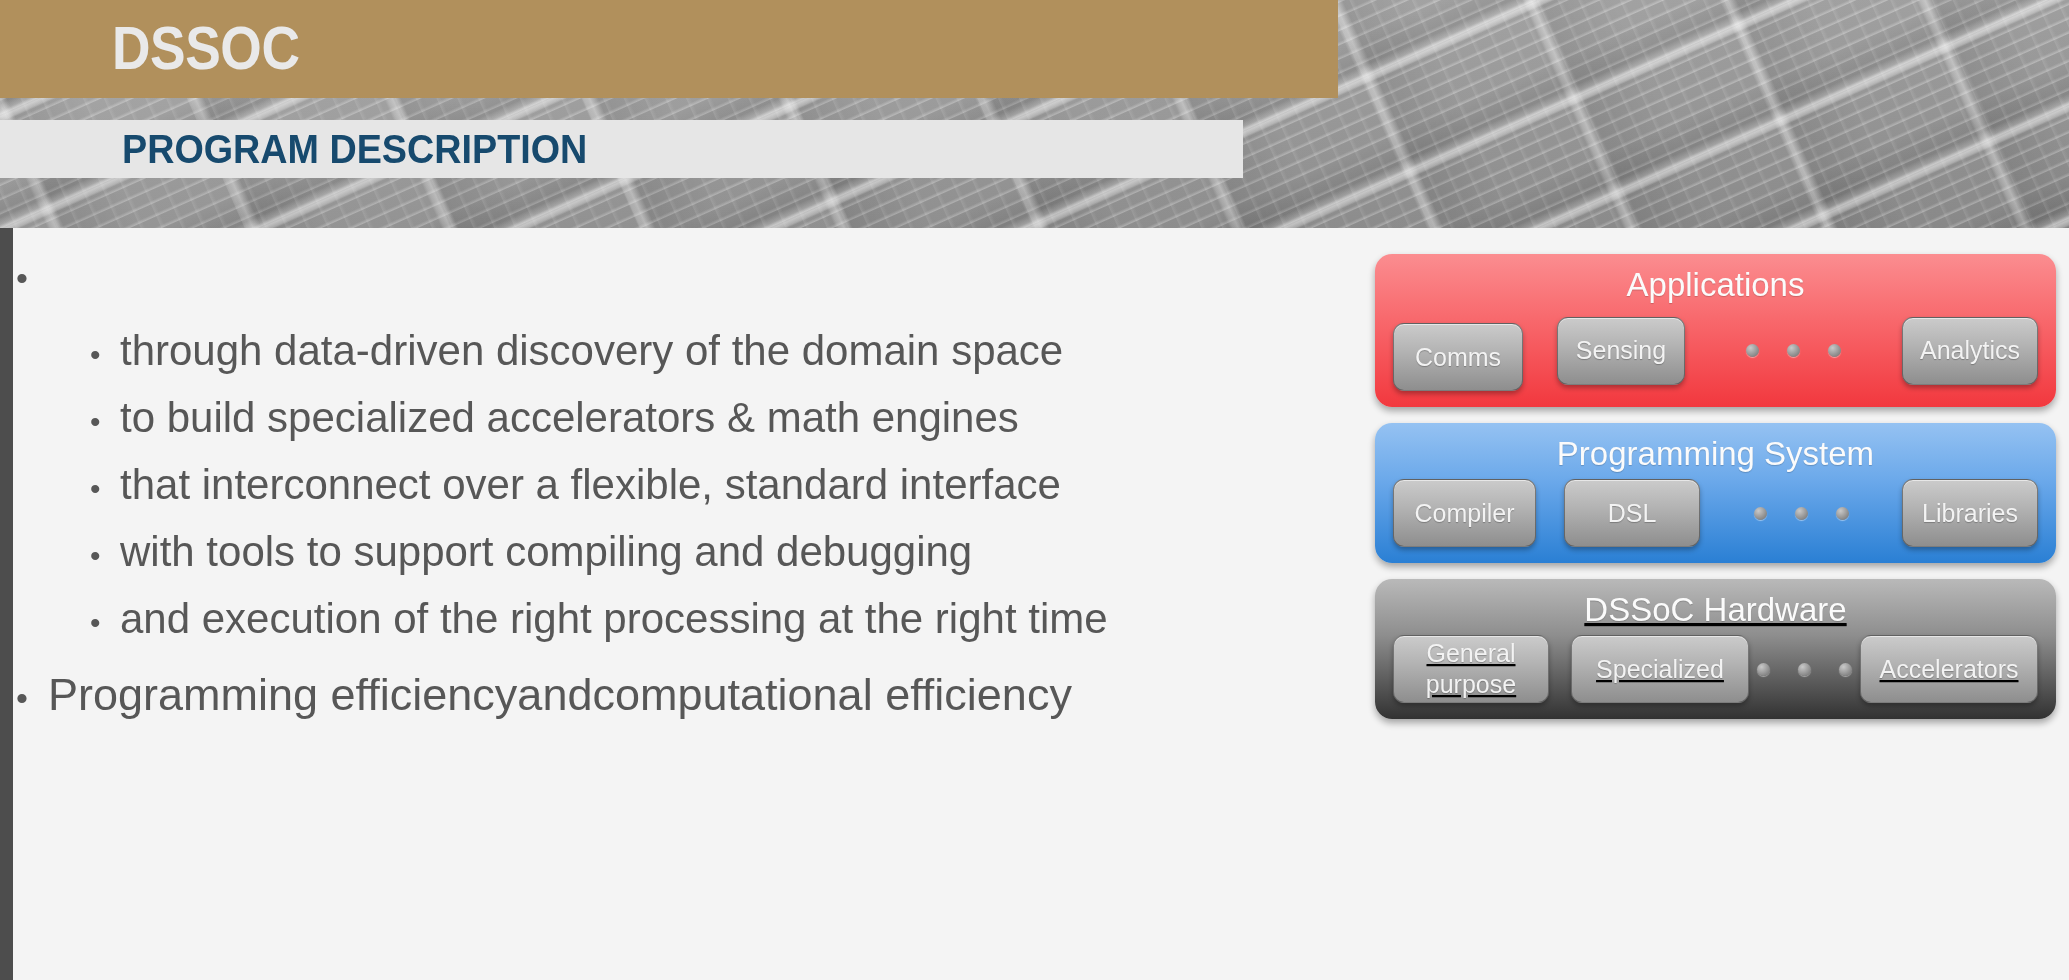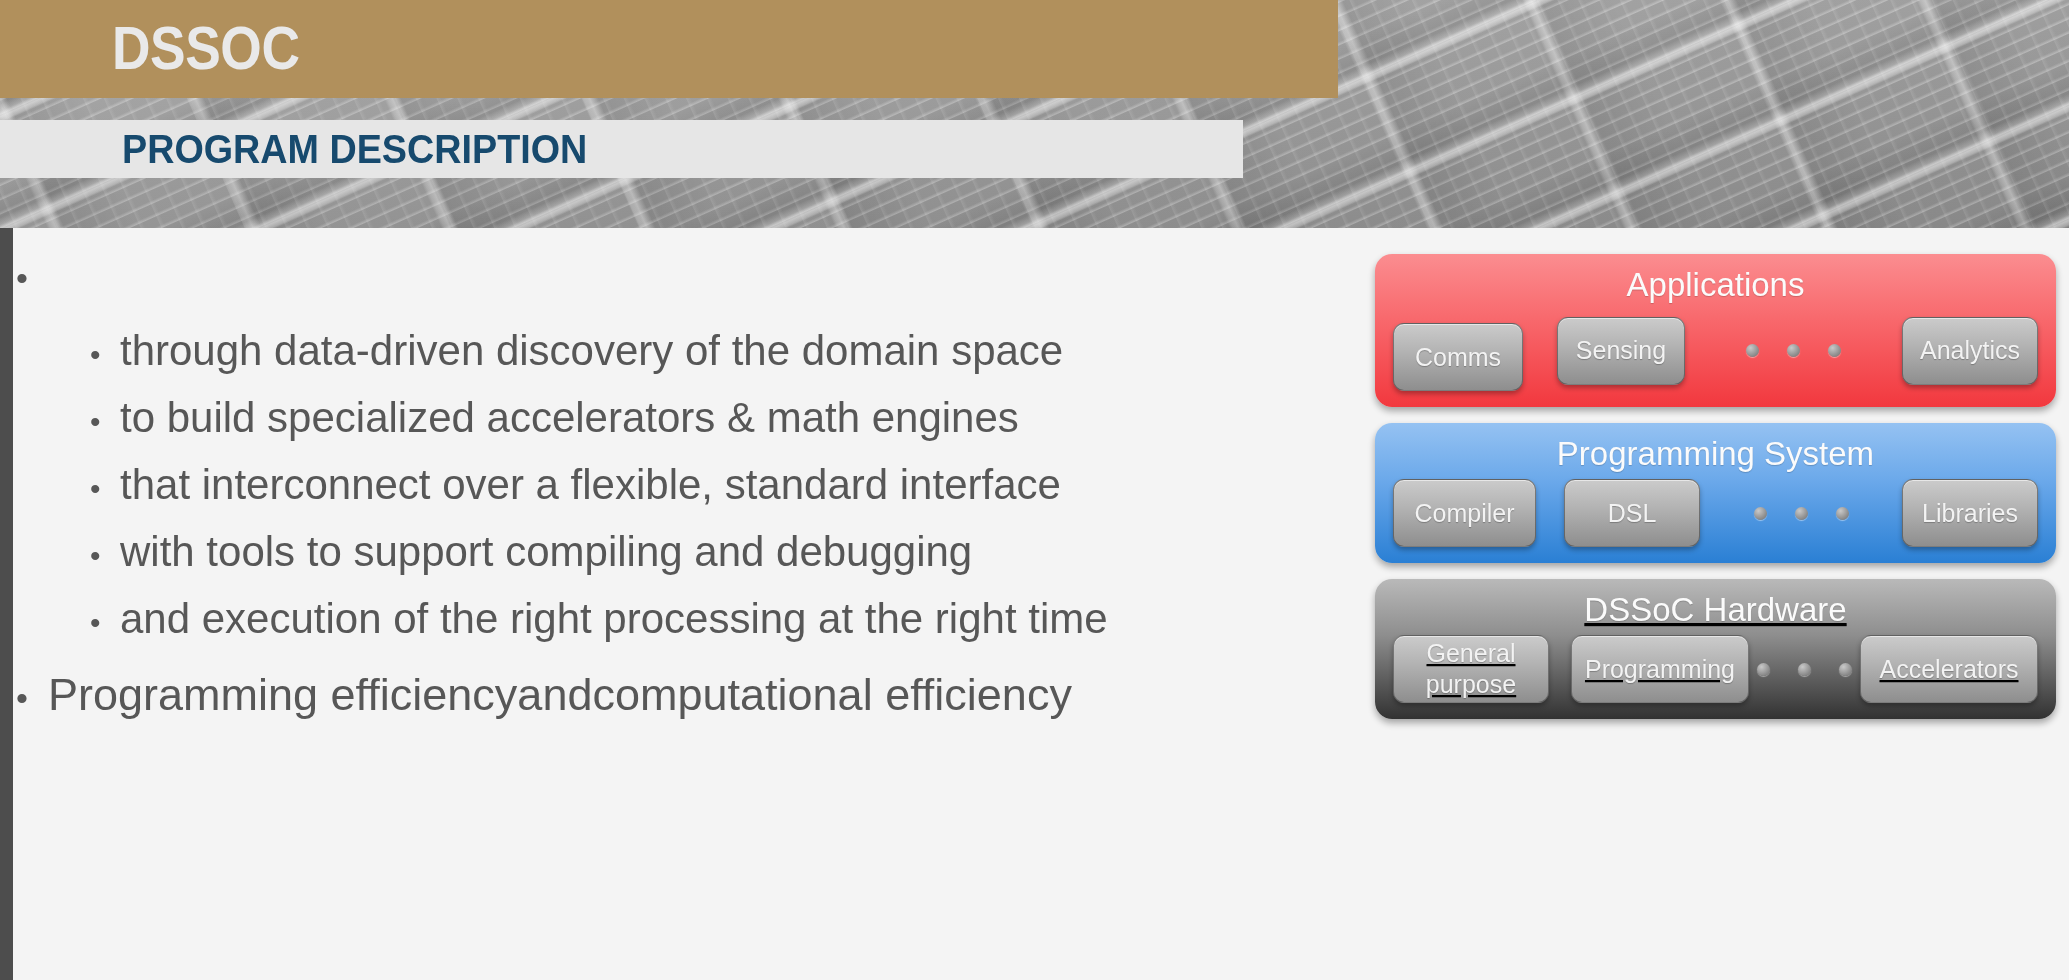--- a/index.html
+++ b/index.html
@@ -353,21 +353,21 @@
       </div>
     </div>
 
 
     <div class="layer layer-hardware">
       <div class="layer-title">DSSoC Hardware</div>
       <div class="row">
         <div class="chip w-general">General
 purpose</div>
         <div style="width:22px"></div>
-        <div class="chip w-special">Programming</div>
+        <div class="chip w-special">Specialized</div>
         <div class="dots">
           <span class="ddot"></span>
           <span class="ddot"></span>
           <span class="ddot"></span>
         </div>
         <div class="chip w-accel">Accelerators</div>
       </div>
     </div>
 
   </div>

